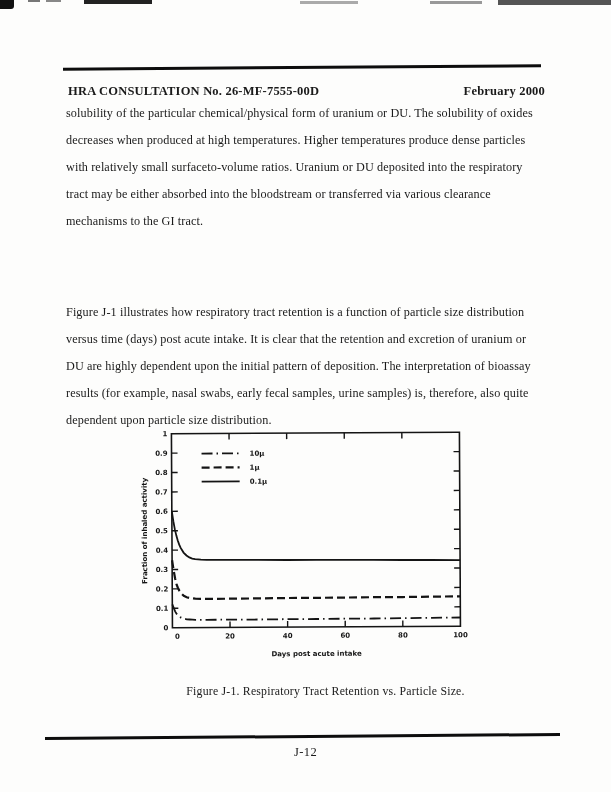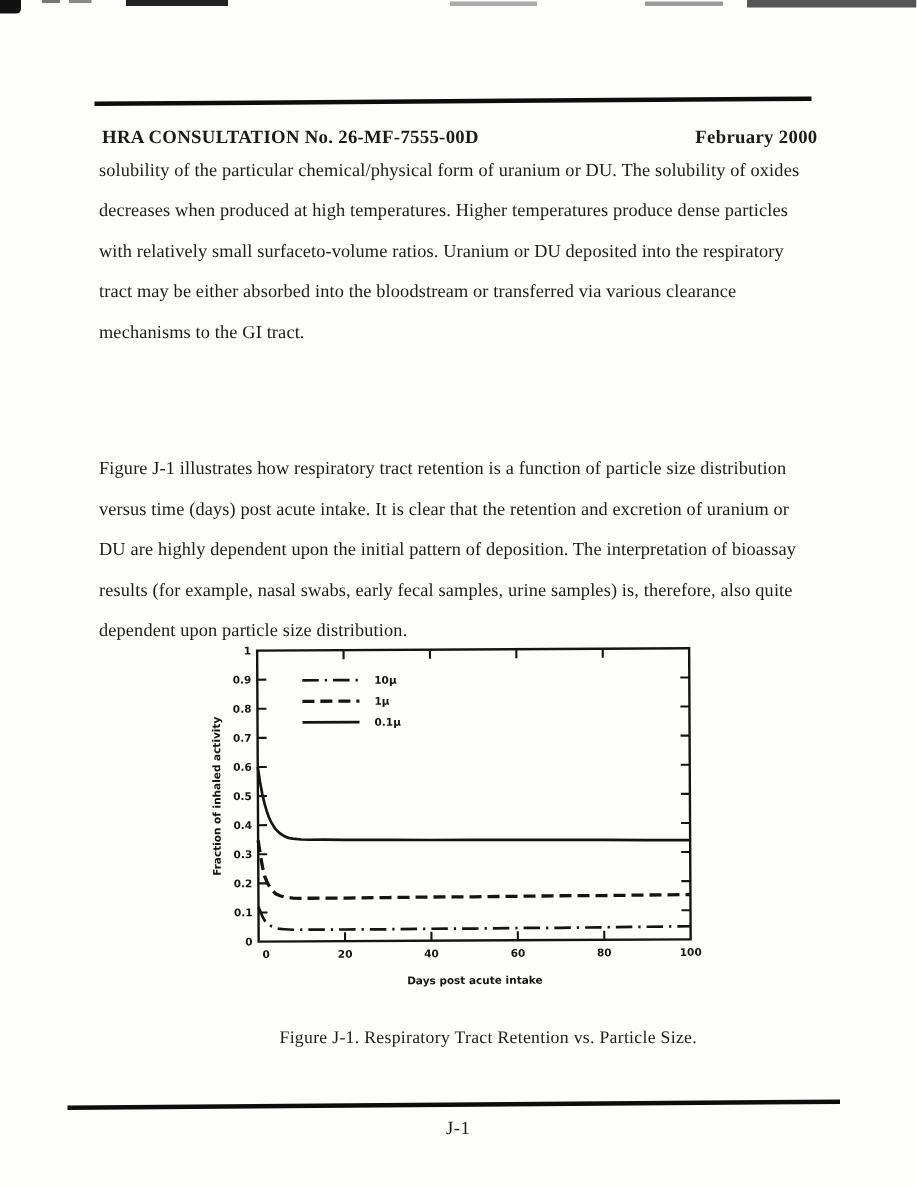--- a/index.html
+++ b/index.html
@@ -128,14 +128,14 @@
         <text x="112" y="46.5" font-size="7">1μ</text>
         <line x1="64" y1="58" x2="102" y2="58" stroke="#141414" stroke-width="1.8" stroke-dasharray=""></line>
         <text x="112" y="60.5" font-size="7">0.1μ</text>
         <path d="M34.00 180.72 L35.44 184.41 L36.88 187.90 L38.32 190.23 L39.76 191.78 L41.20 192.94 L42.64 193.91 L45.52 195.08 L48.40 195.66 L51.28 195.85 L54.16 196.05 L57.04 196.24 L62.80 196.24 L68.56 196.24 L77.20 196.24 L91.60 196.24 L120.40 196.24 L149.20 196.05 L178.00 196.05 L206.80 195.85 L235.60 195.85 L264.40 195.66 L293.20 195.46 L322.00 195.27" fill="none" stroke="#141414" stroke-width="1.8" stroke-dasharray="11,4,1.5,4" stroke-linecap="butt"></path>
         <path d="M34.00 136.49 L35.44 146.38 L36.88 154.53 L38.32 160.74 L39.76 164.23 L41.20 167.14 L42.64 169.27 L45.52 172.18 L48.40 173.54 L51.28 174.32 L54.16 174.71 L57.04 175.09 L62.80 175.29 L68.56 175.29 L77.20 175.29 L91.60 175.29 L120.40 175.09 L149.20 174.90 L178.00 174.90 L206.80 174.71 L235.60 174.51 L264.40 174.51 L293.20 174.32 L322.00 174.12" fill="none" stroke="#141414" stroke-width="2.2" stroke-dasharray="8,4" stroke-linecap="butt"></path>
         <path d="M34.00 87.60 L35.44 97.49 L36.88 105.45 L38.32 111.66 L39.76 116.89 L41.20 120.97 L42.64 124.27 L45.52 128.92 L48.40 131.83 L51.28 133.77 L54.16 134.94 L57.04 135.52 L62.80 136.10 L68.56 136.29 L77.20 136.29 L91.60 136.49 L120.40 136.68 L149.20 136.88 L178.00 136.88 L206.80 137.07 L235.60 137.26 L264.40 137.46 L293.20 137.65 L322.00 137.85" fill="none" stroke="#141414" stroke-width="1.8" stroke-dasharray="" stroke-linecap="butt"></path>
       </svg></div>
   <div class="figure-caption">Figure J-1.  Respiratory Tract Retention vs. Particle Size.</div>
 
   <div class="rule footer-rule"></div>
-  <div class="page-number">J-1</div>
+  <div class="page-number">J-12</div>
 </div>
 
 </body></html>

